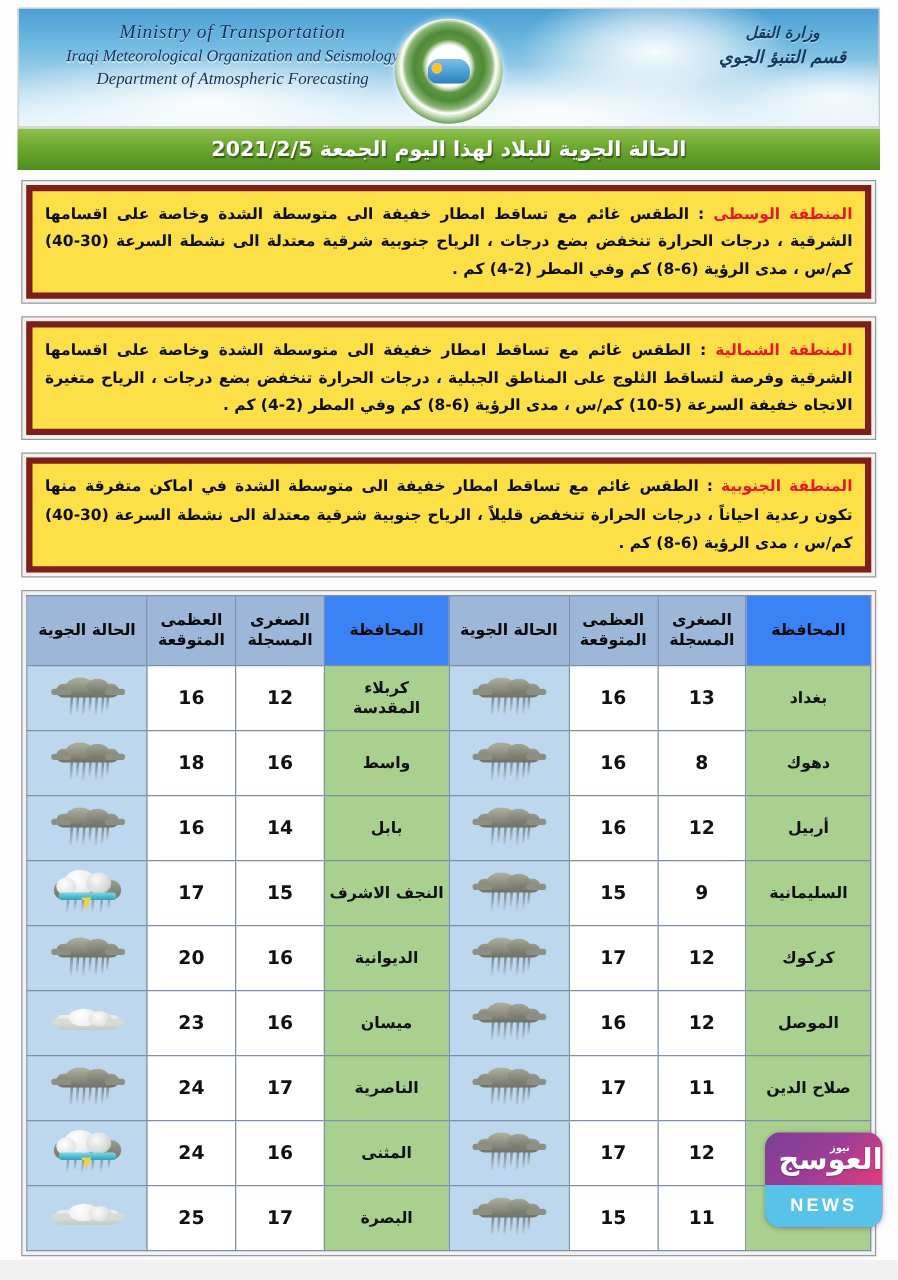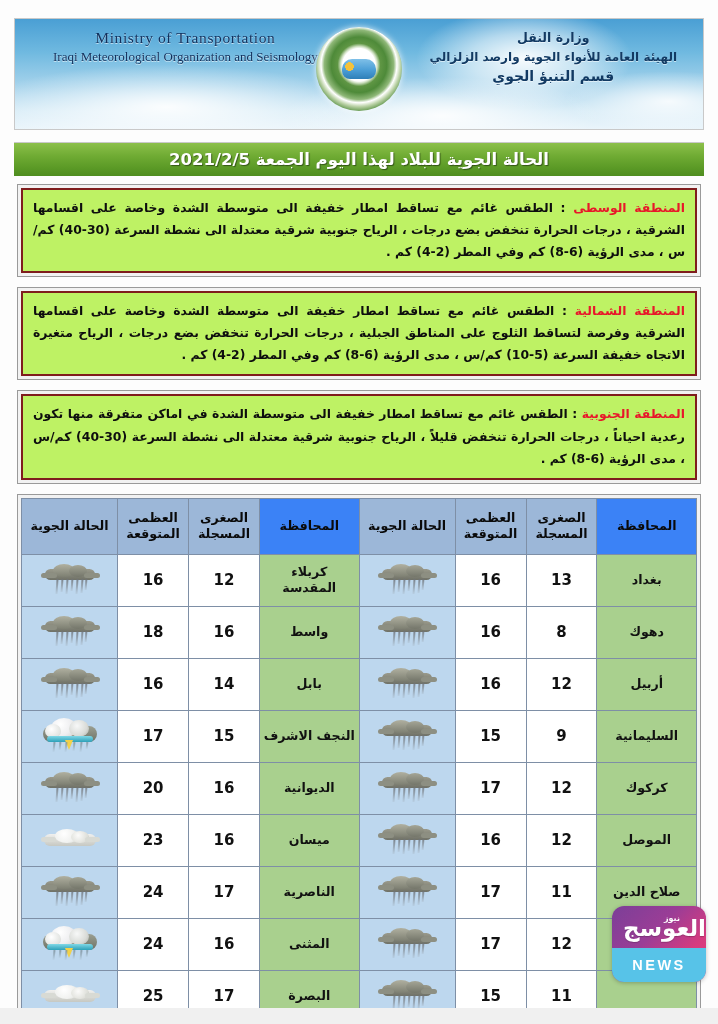--- a/index.html
+++ b/index.html
@@ -14,30 +14,31 @@
   .page {
     width:718px; height:1024px;
     position:relative;
     background:#fdfdfd;
     padding:6px 6px 0 6px;
   }
 
   
   .banner {
     position:relative;
-    height:112px;
-    margin:12px 8px;
+    height:96px;
+    margin:0 8px;
     border:1px solid #c9c9c9;
     overflow:hidden;
     background:
       radial-gradient(ellipse 150px 70px at 74% 36%, rgba(255,255,255,.95) 0%, rgba(255,255,255,.55) 36%, rgba(255,255,255,0) 72%),
       radial-gradient(ellipse 220px 50px at 22% 80%, rgba(255,255,255,.92) 0%, rgba(255,255,255,.3) 55%, rgba(255,255,255,0) 85%),
       radial-gradient(ellipse 180px 44px at 62% 88%, rgba(255,255,255,.9) 0%, rgba(255,255,255,.25) 60%, rgba(255,255,255,0) 88%),
       radial-gradient(ellipse 130px 38px at 95% 75%, rgba(255,255,255,.85) 0%, rgba(255,255,255,0) 80%),
       linear-gradient(180deg, #4a9fd4 0%, #6fb9e0 30%, #a8d4ec 62%, #d7ecf7 84%, #eaf5fb 100%);
+    font-style: italic;
   }
   .banner-en {
     position:absolute; left:38px; top:9px;
     direction:ltr; text-align:center;
     color:#12305c;
     font-family:"Liberation Serif", serif;
     line-height:1.32;
     text-shadow:0 1px 0 rgba(255,255,255,.6);
   }
   .banner-en .l1 { font-size:15.5px; letter-spacing:.6px; }
@@ -95,22 +96,22 @@
 
   
   .regions { margin:8px 11px 0 11px; }
   .region-box {
     border:1px solid #9a9a9a;
     background:#f2f2f2;
     padding:3px;
     margin-bottom:10px;
   }
   .region-inner {
-    border:2px solid #7f1d1d;
-    background:#bef264;
+    border:5px solid #7f1d1d;
+    background:#fde047;
     padding:7px 10px 8px 10px;
   }
   .region-text {
     font-size:12.4px;
     font-weight:bold;
     line-height:1.78;
     color:#0e0e0e;
     text-align:justify;
     font-family:"DejaVu Sans", sans-serif;
   }
@@ -267,25 +268,25 @@
 </style>
 </head>
 <body>
 
 <div class="page">
 
   <div class="banner">
     <div class="banner-en">
       <div class="l1">Ministry of Transportation</div>
       <div class="l2">Iraqi Meteorological Organization and Seismology</div>
+      <div class="l3">Department of Atmospheric Forecasting</div>
     </div>
     <div class="logo"></div>
     <div class="banner-ar">
       <div class="a1">وزارة النقل</div>
-      <div class="a2">الهيئة العامة للأنواء الجوية وارصد الزلزالي</div>
       <div class="a3">قسم التنبؤ الجوي</div>
     </div>
   </div>
 
   <div class="title-bar">
     <div class="t">الحالة الجوية للبلاد لهذا اليوم الجمعة 2021/2/5</div>
   </div>
 
   <div class="regions">
 

